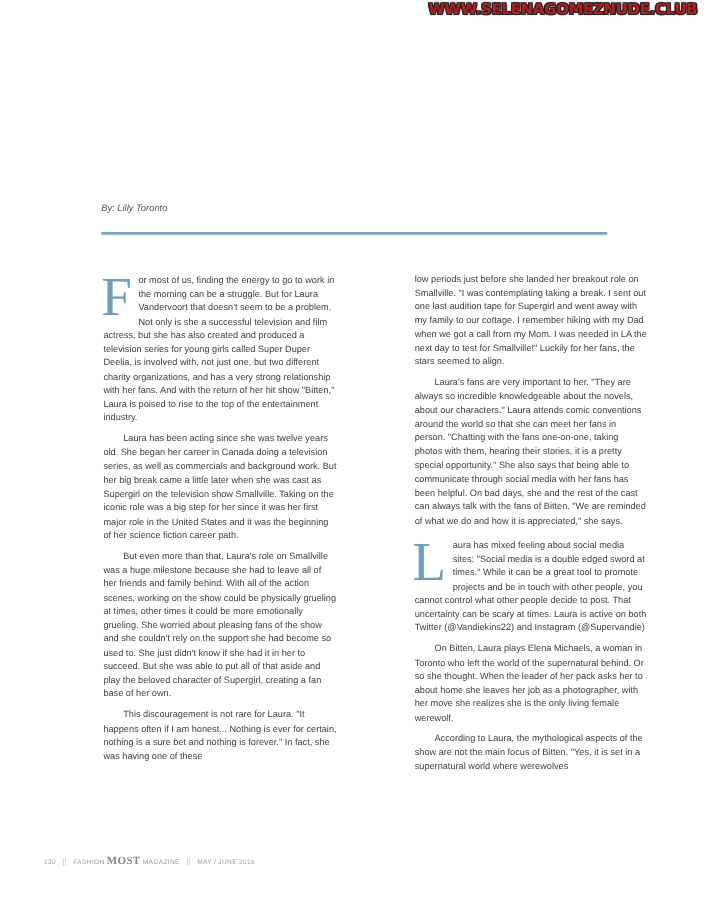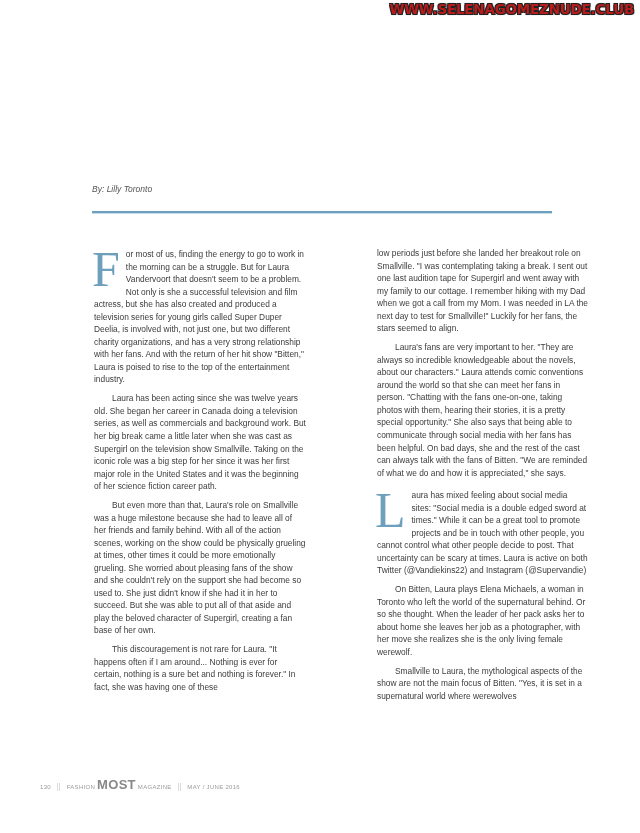--- a/index.html
+++ b/index.html
@@ -31,48 +31,48 @@
   .col p.first { text-indent: 0; }
   .col p.cont { text-indent: 0; }
   .dropcap {
     float: left; font-family: "Liberation Serif", serif; font-size: 50px; line-height: 38px;
     color: #6e9fbd; margin: 0 6px 0 -2px; padding-top: 2px; height: 40px;
   }
   .footer {
     position: absolute; left: 40px; top: 777px;
     font-size: 6px; color: #9a9a9a; letter-spacing: 0.3px;
   }
-  .footer .brand { font-family: Liberation Sans, sans-serif; font-weight: bold; font-size: 13px; color: #888; }
+  .footer .brand { font-family: Liberation Serif, serif; font-weight: bold; font-size: 10px; color: #888; }
   .footer .sep { font-family: "Liberation Serif", serif; font-size: 8px; margin: 0 4px; color: #aaa; }
 </style>
 </head>
 <body>
 
 <div class="watermark">WWW.SELENAGOMEZNUDE.CLUB</div>
 
 <div class="byline">By: Lilly Toronto</div>
 <div class="rule"></div>
 
 <div class="col left">
   <p class="first">
     <span class="dropcap">F</span><span>or most of us, finding the energy to go to work in the morning can be a struggle. But for Laura Vandervoort that doesn't seem to be a problem. Not only is she a successful television and film actress, but she has also created and produced a television series for young girls called Super Duper Deelia, is involved with, not just one, but two different charity organizations, and has a very strong relationship with her fans. And with the return of her hit show "Bitten," Laura is poised to rise to the top of the entertainment industry.</span>
   </p>
   <p>Laura has been acting since she was twelve years old. She began her career in Canada doing a television series, as well as commercials and background work. But her big break came a little later when she was cast as Supergirl on the television show Smallville. Taking on the iconic role was a big step for her since it was her first major role in the United States and it was the beginning of her science fiction career path.</p>
   <p>But even more than that, Laura's role on Smallville was a huge milestone because she had to leave all of her friends and family behind. With all of the action scenes, working on the show could be physically grueling at times, other times it could be more emotionally grueling. She worried about pleasing fans of the show and she couldn't rely on the support she had become so used to. She just didn't know if she had it in her to succeed. But she was able to put all of that aside and play the beloved character of Supergirl, creating a fan base of her own.</p>
-  <p>This discouragement is not rare for Laura. "It happens often if I am around... Nothing is ever for certain, nothing is a sure bet and nothing is forever." In fact, she was having one of these</p>
+  <p>This discouragement is not rare for Laura. "It happens often if I am honest... Nothing is ever for certain, nothing is a sure bet and nothing is forever." In fact, she was having one of these</p>
 </div>
 
 <div class="col right">
   <p class="cont">low periods just before she landed her breakout role on Smallville. "I was contemplating taking a break. I sent out one last audition tape for Supergirl and went away with my family to our cottage. I remember hiking with my Dad when we got a call from my Mom. I was needed in LA the next day to test for Smallville!" Luckily for her fans, the stars seemed to align.</p>
   <p>Laura's fans are very important to her. "They are always so incredible knowledgeable about the novels, about our characters." Laura attends comic conventions around the world so that she can meet her fans in person. "Chatting with the fans one-on-one, taking photos with them, hearing their stories, it is a pretty special opportunity." She also says that being able to communicate through social media with her fans has been helpful. On bad days, she and the rest of the cast can always talk with the fans of Bitten. "We are reminded of what we do and how it is appreciated," she says.</p>
   <p class="first" style="margin-top:10px;">
     <span class="dropcap">L</span><span>aura has mixed feeling about social media sites: "Social media is a double edged sword at times." While it can be a great tool to promote projects and be in touch with other people, you cannot control what other people decide to post. That uncertainty can be scary at times. Laura is active on both Twitter (@Vandiekins22) and Instagram (@Supervandie)</span>
   </p>
   <p>On Bitten, Laura plays Elena Michaels, a woman in Toronto who left the world of the supernatural behind. Or so she thought. When the leader of her pack asks her to about home she leaves her job as a photographer, with her move she realizes she is the only living female werewolf.</p>
-  <p>Smallville to Laura, the mythological aspects of the show are not the main focus of Bitten. "Yes, it is set in a supernatural world where werewolves</p>
+  <p>According to Laura, the mythological aspects of the show are not the main focus of Bitten. "Yes, it is set in a supernatural world where werewolves</p>
 </div>
 
 <div class="footer">
   <span>130</span>
   <span class="sep">||</span>
   <span>FASHION</span>
   <span class="brand">MOST</span>
   <span>MAGAZINE</span>
   <span class="sep">||</span>
   <span>MAY / JUNE 2016</span>

